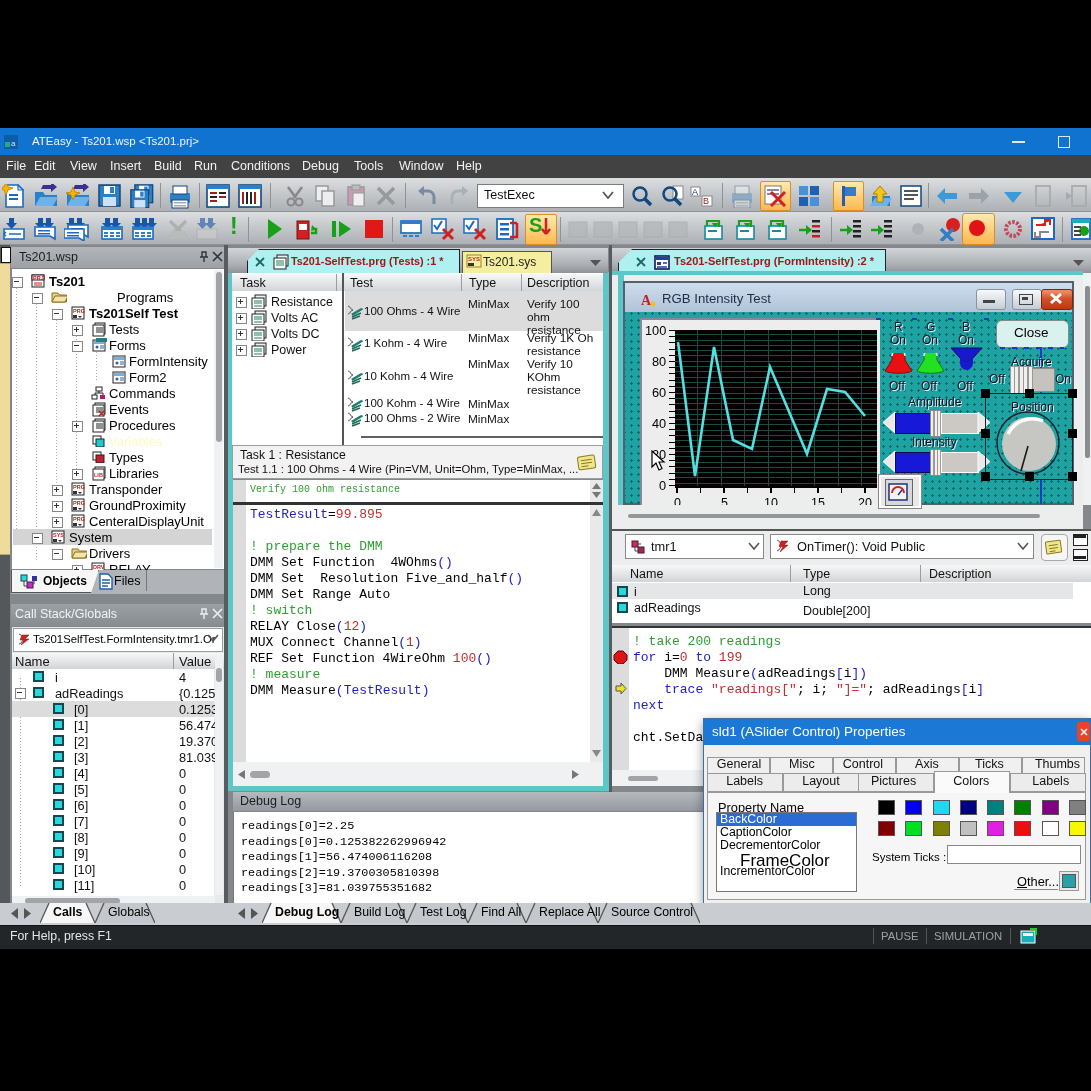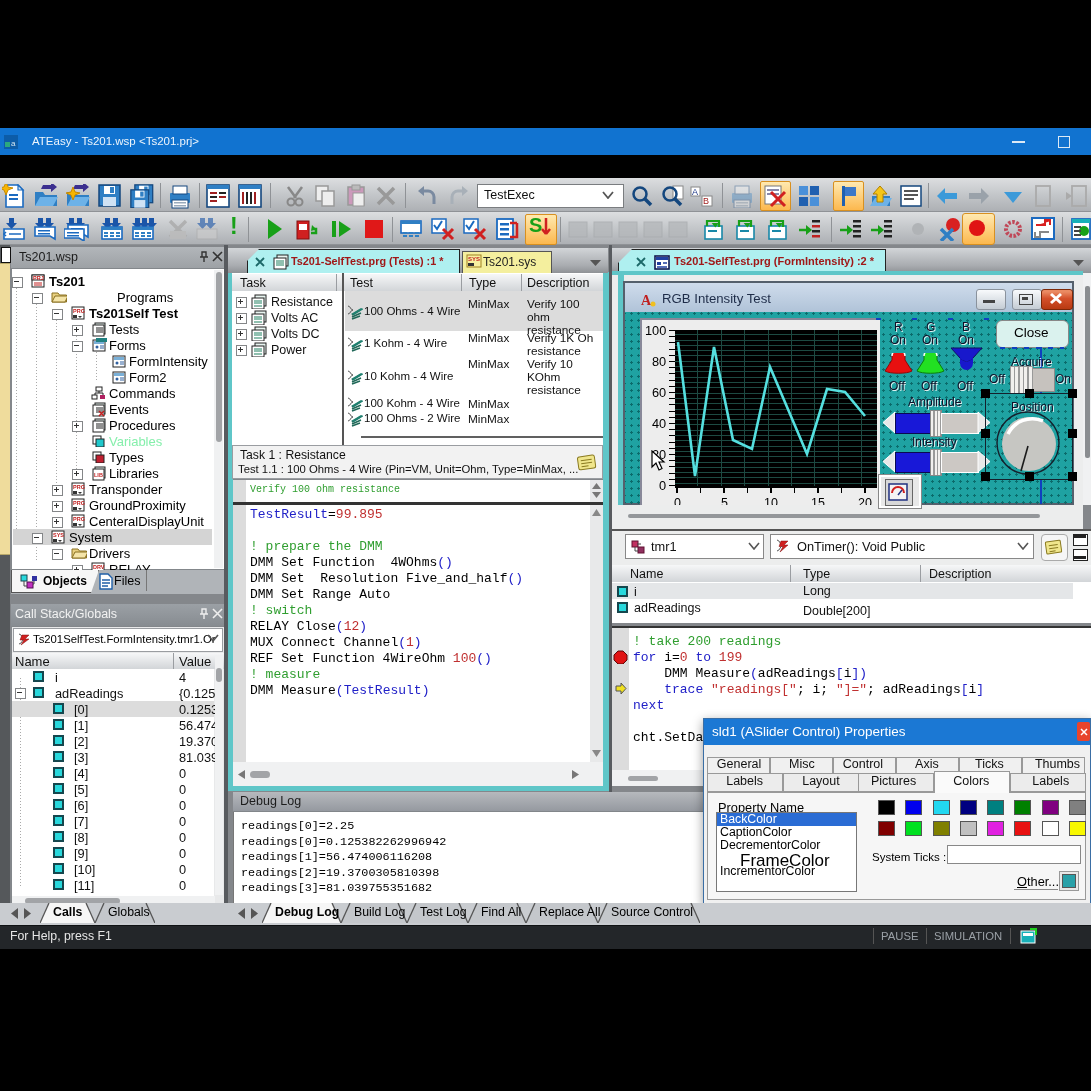--- a/index.html
+++ b/index.html
@@ -28,20 +28,33 @@
 <div class="abs" id="titlebar">
   <svg class="abs" style="left:4px;top:7px" width="14" height="14">
         <rect width="14" height="14" fill="#0c5ca8"></rect>
         <rect x="1" y="7" width="5" height="5" fill="#2ba87e"></rect>
         <text x="7" y="11" font-size="8" fill="#d8e8f0" font-family="Liberation Sans">a</text>
       </svg>
   <div class="abs" style="left:32px;top:7px;font-size:11.5px;">ATEasy - Ts201.wsp &lt;Ts201.prj&gt;</div>
   <div class="abs" style="left:1012px;top:13px;width:13px;height:2px;background:#dce9f5;"></div>
   <div class="abs" style="left:1058px;top:8px;width:10px;height:10px;border:1.5px solid #dce9f5;"></div>
 </div>
+<div class="abs" id="menubar">
+<span class="abs" style="left:6px;top:4px">File</span>
+<span class="abs" style="left:34px;top:4px">Edit</span>
+<span class="abs" style="left:70px;top:4px">View</span>
+<span class="abs" style="left:110px;top:4px">Insert</span>
+<span class="abs" style="left:154px;top:4px">Build</span>
+<span class="abs" style="left:194px;top:4px">Run</span>
+<span class="abs" style="left:231px;top:4px">Conditions</span>
+<span class="abs" style="left:302px;top:4px">Debug</span>
+<span class="abs" style="left:354px;top:4px">Tools</span>
+<span class="abs" style="left:399px;top:4px">Window</span>
+<span class="abs" style="left:456px;top:4px">Help</span>
+</div>
 <div class="abs tb" style="top:178px;height:33px;"></div>
 <div class="abs tb" style="top:212px;height:32px;"></div>
 <div class="abs" style="left:0;top:245px;width:1091px;height:703px;background:#84878b;"></div>
 <svg class="icon" style="left:2px;top:184px" width="24" height="24">
       <path d="M4 1 h12 l5 5 v17 h-17 z" fill="#fff" stroke="#1b6ac0" stroke-width="1.6"></path>
       <path d="M16 1 l5 5 h-5 z" fill="#cfe2f4" stroke="#1b6ac0" stroke-width="1.2"></path>
       <rect x="7" y="10" width="9" height="2" fill="#1b6ac0"></rect>
       <rect x="7" y="14" width="9" height="2" fill="#1b6ac0"></rect>
       <path d="M6 6 L8 1 L10 6 L15 7 L10 9 L8 14 L6 9 L1 7 Z" fill="#f7b500" stroke="#c88a00" transform="translate(-4,-3)"></path>
     </svg>
@@ -500,21 +513,21 @@
 <svg class="icon" style="left:91px;top:418px" width="16" height="15">
       <rect x="4" y="1" width="10" height="11" fill="#e8f4f0" stroke="#222"></rect>
       <rect x="2" y="3" width="11" height="11" fill="#fff" stroke="#222"></rect>
       <path d="M5 6 h7 M5 8 h7 M5 10 h7" stroke="#222" stroke-width="1"></path>
     </svg>
 <div class="abs" style="left:109px;top:418px;font-size:13px;color:#000;font-weight:normal;white-space:pre;">Procedures</div>
 <svg class="icon" style="left:91px;top:434px" width="14" height="13">
       <rect x="2" y="2" width="8" height="8" fill="#fff" stroke="#222"></rect>
       <rect x="5" y="5" width="8" height="8" fill="#20c8cc" stroke="#222"></rect>
     </svg>
-<div class="abs" style="left:109px;top:434px;font-size:13px;color:#86efac;font-weight:normal;white-space:pre;">Variables</div>
+<div class="abs" style="left:109px;top:434px;font-size:13px;color:#fef9c3;font-weight:normal;white-space:pre;">Variables</div>
 <svg class="icon" style="left:91px;top:450px" width="14" height="13">
       <rect x="2" y="2" width="8" height="8" fill="#fff" stroke="#222"></rect>
       <rect x="5" y="5" width="8" height="8" fill="#c02030" stroke="#222"></rect>
     </svg>
 <div class="abs" style="left:109px;top:450px;font-size:13px;color:#000;font-weight:normal;white-space:pre;">Types</div>
 <div class="exp plus" style="left:72px;top:469px;"></div>
 <svg class="icon" style="left:91px;top:466px" width="16" height="15">
       <rect x="4" y="1" width="10" height="11" fill="#e8f4f0" stroke="#222"></rect>
       <rect x="2" y="3" width="11" height="11" fill="#fff" stroke="#222"></rect>
       <text x="3" y="11" font-size="5.5" fill="#c02020" font-weight="bold" font-family="Liberation Sans">LIB</text>

